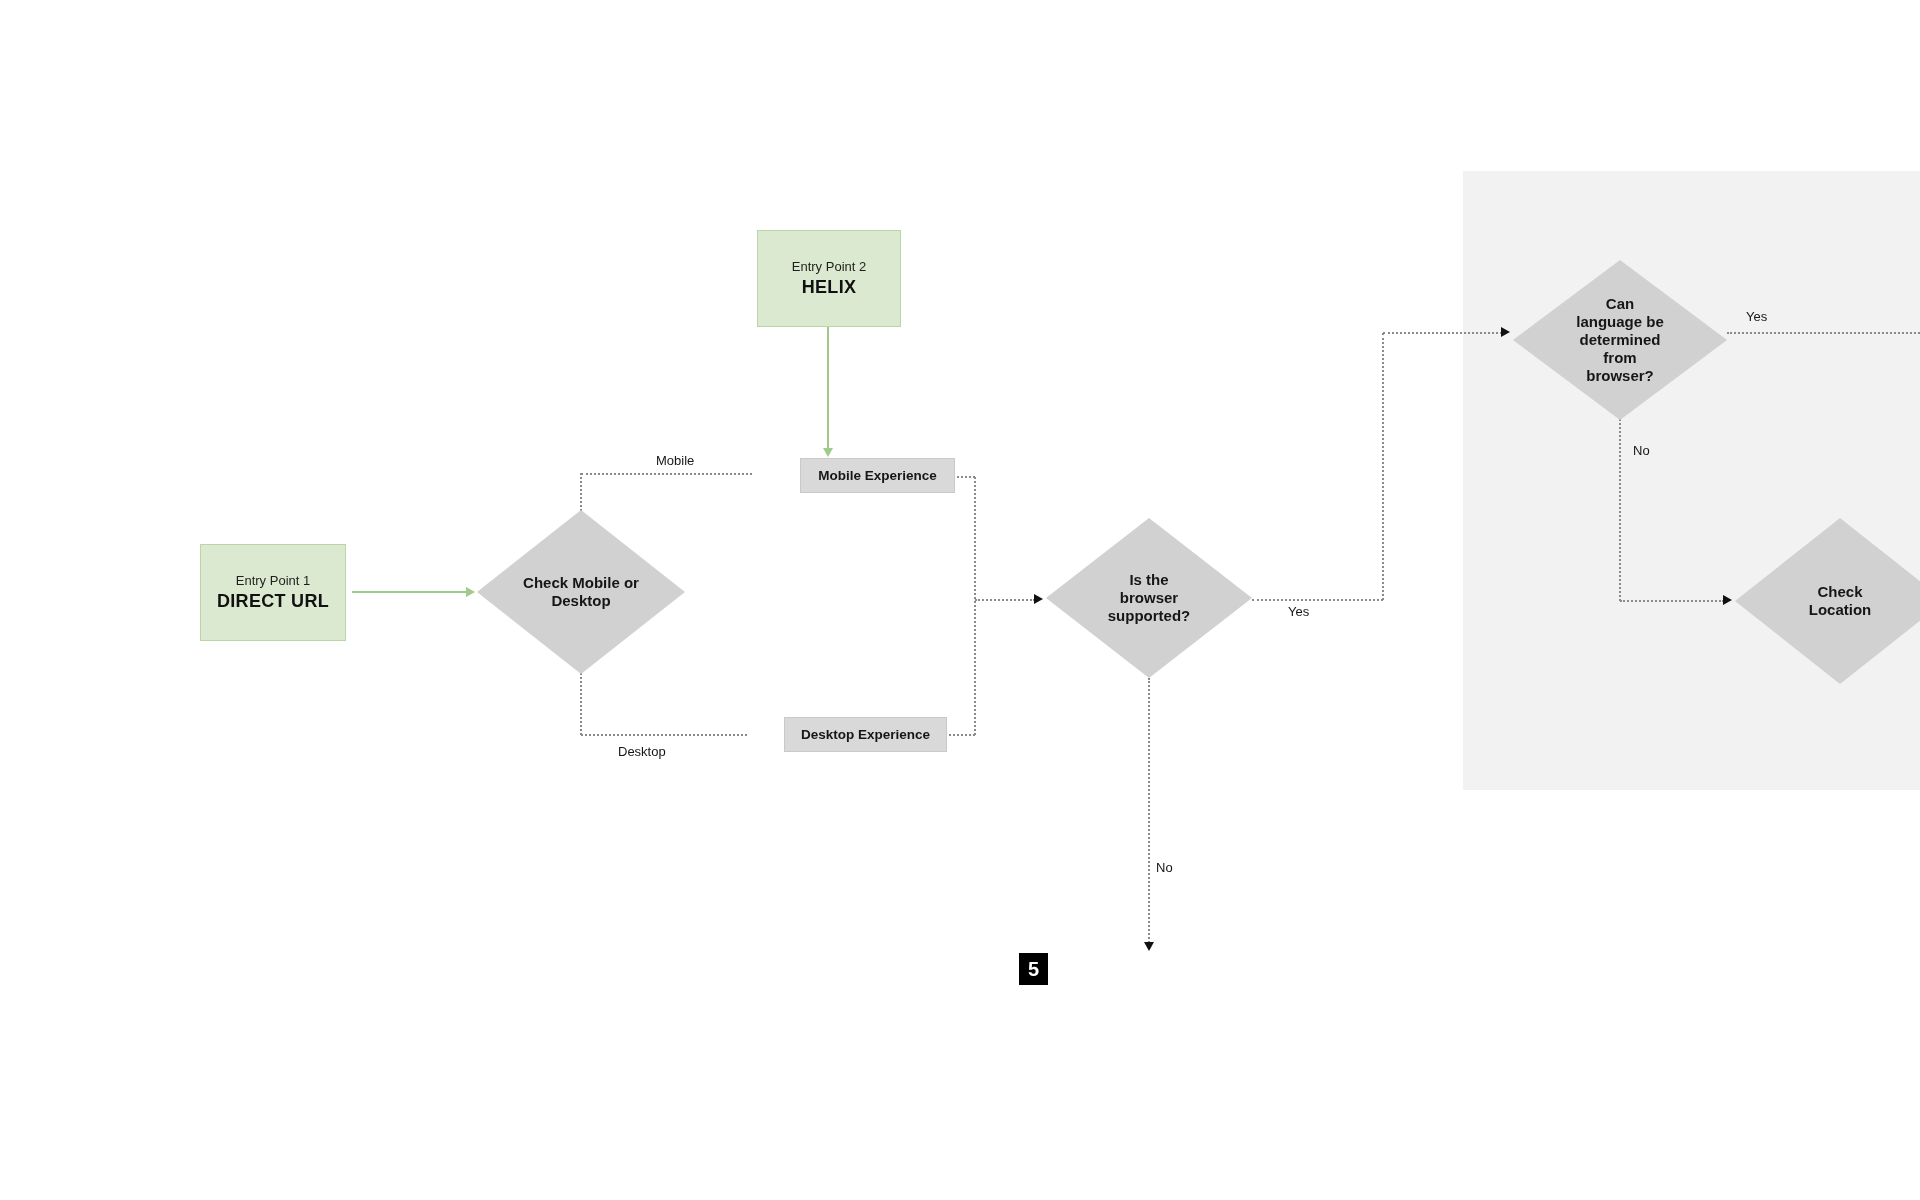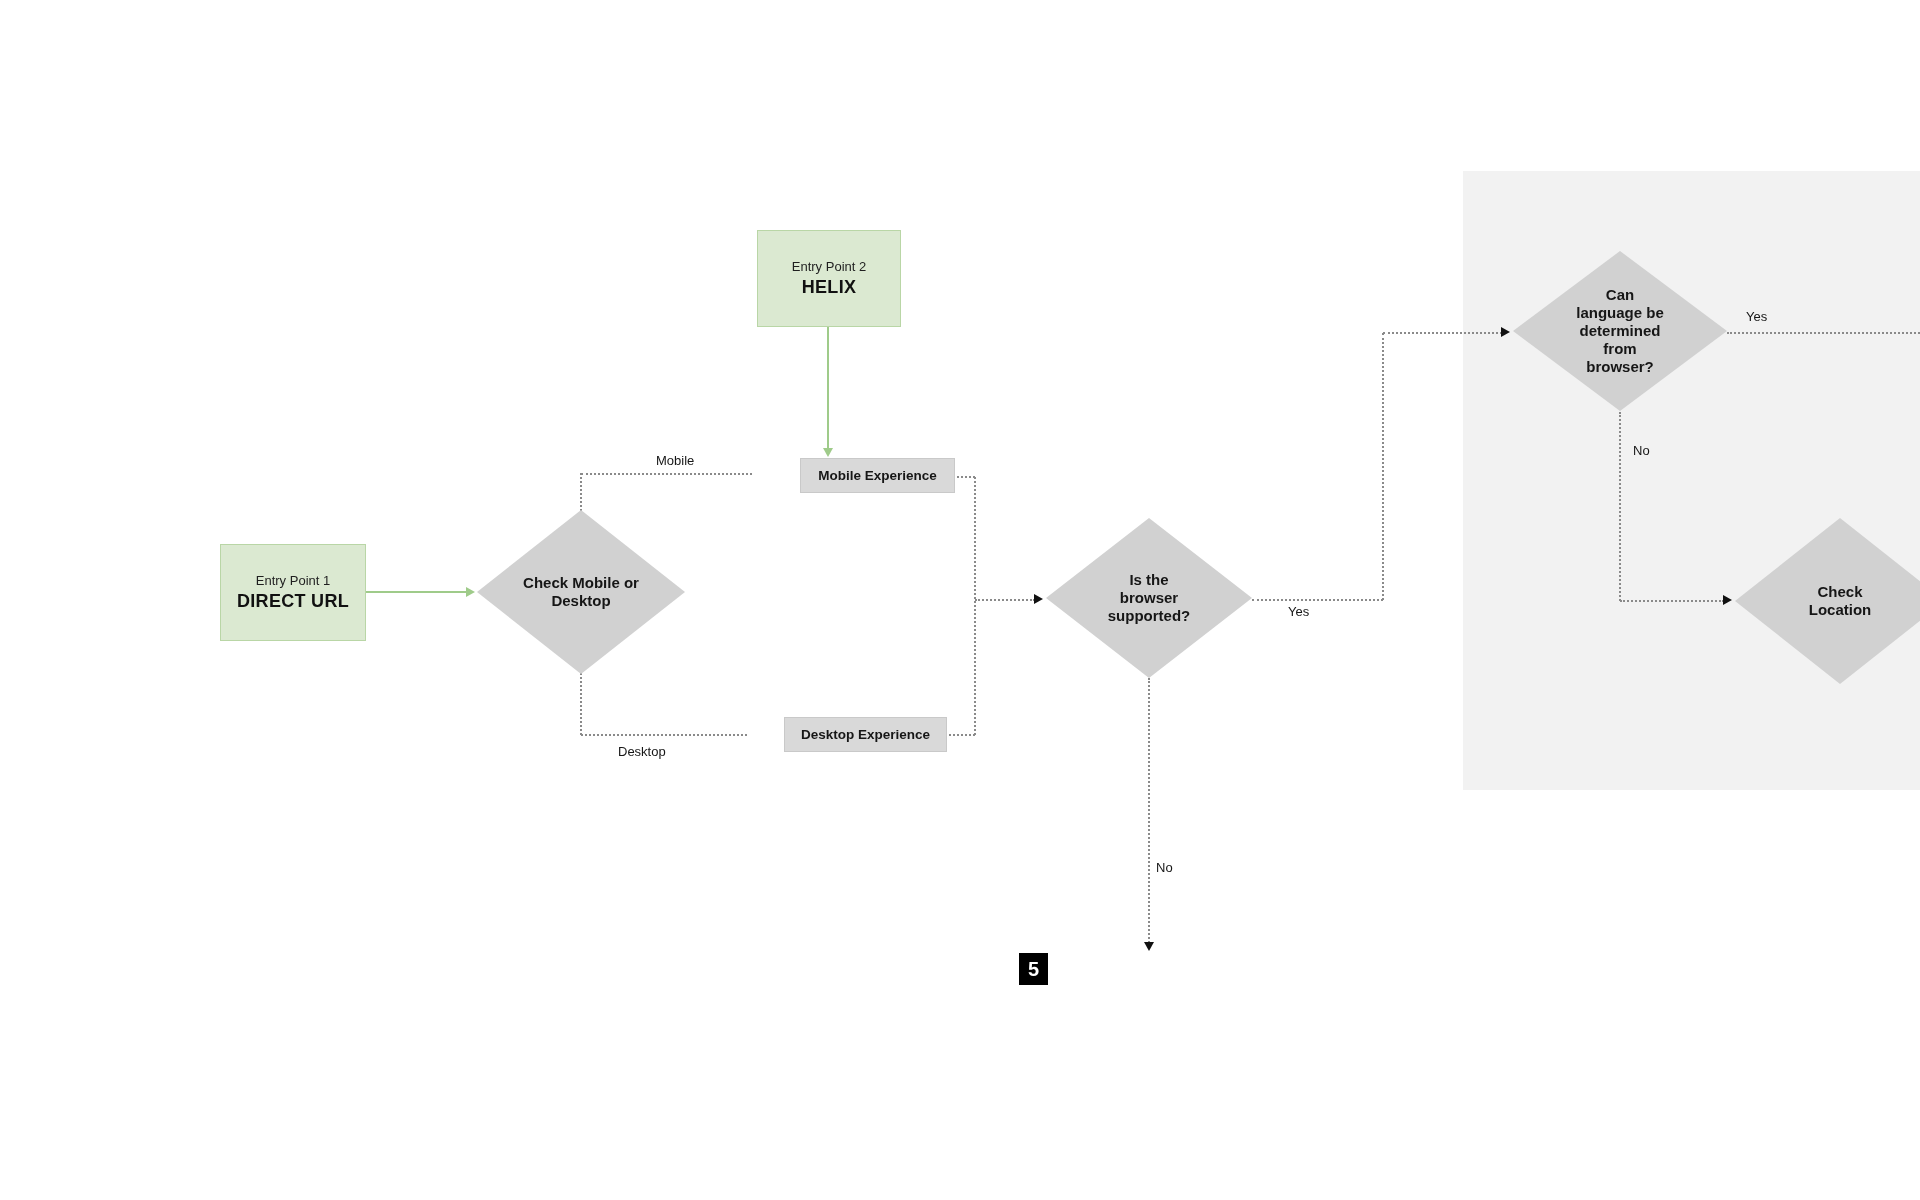--- a/index.html
+++ b/index.html
@@ -103,42 +103,42 @@
   <div class="elabel" style="left:1288px;top:604px;">Yes</div>
   <div class="elabel" style="left:1156px;top:860px;">No</div>
   <div class="elabel" style="left:1746px;top:309px;">Yes</div>
   <div class="elabel" style="left:1633px;top:443px;">No</div>
 
   <div class="entry" style="left:757px;top:230px;width:142px;height:95px;">
     <div class="kicker">Entry Point 2</div>
     <div class="title">HELIX</div>
   </div>
 
-  <div class="entry" style="left:220px;top:544px;width:144px;height:95px;">
+  <div class="entry" style="left:200px;top:544px;width:144px;height:95px;">
     <div class="kicker">Entry Point 1</div>
     <div class="title">DIRECT URL</div>
   </div>
 
   <div class="diamond" style="left:477px;top:510px;width:208px;height:164px;">
     <div class="dlabel" style="width:120px;">Check Mobile or Desktop</div>
   </div>
 
   <div class="proc" style="left:752px;top:458px;width:153px;height:33px;margin-left:48px;">
     <div class="plabel">Mobile Experience</div>
   </div>
 
   <div class="proc" style="left:784px;top:717px;width:161px;height:33px;">
     <div class="plabel">Desktop Experience</div>
   </div>
 
   <div class="diamond" style="left:1046px;top:518px;width:206px;height:160px;">
     <div class="dlabel" style="width:100px;">Is the browser supported?</div>
   </div>
 
-  <div class="diamond" style="left:1513px;top:251px;width:214px;height:160px;text-align:center;">
+  <div class="diamond" style="left:1513px;top:260px;width:214px;height:160px;text-align:center;">
     <div class="dlabel" style="width:92px;">Can language be determined from browser?</div>
   </div>
 
   <div class="diamond" style="left:1735px;top:518px;width:210px;height:166px;">
     <div class="dlabel" style="width:90px;">Check Location</div>
   </div>
 
   <div class="msg-tab" style="left:1019px;top:953px;width:29px;height:32px;">
     <span>5</span>
   </div>

